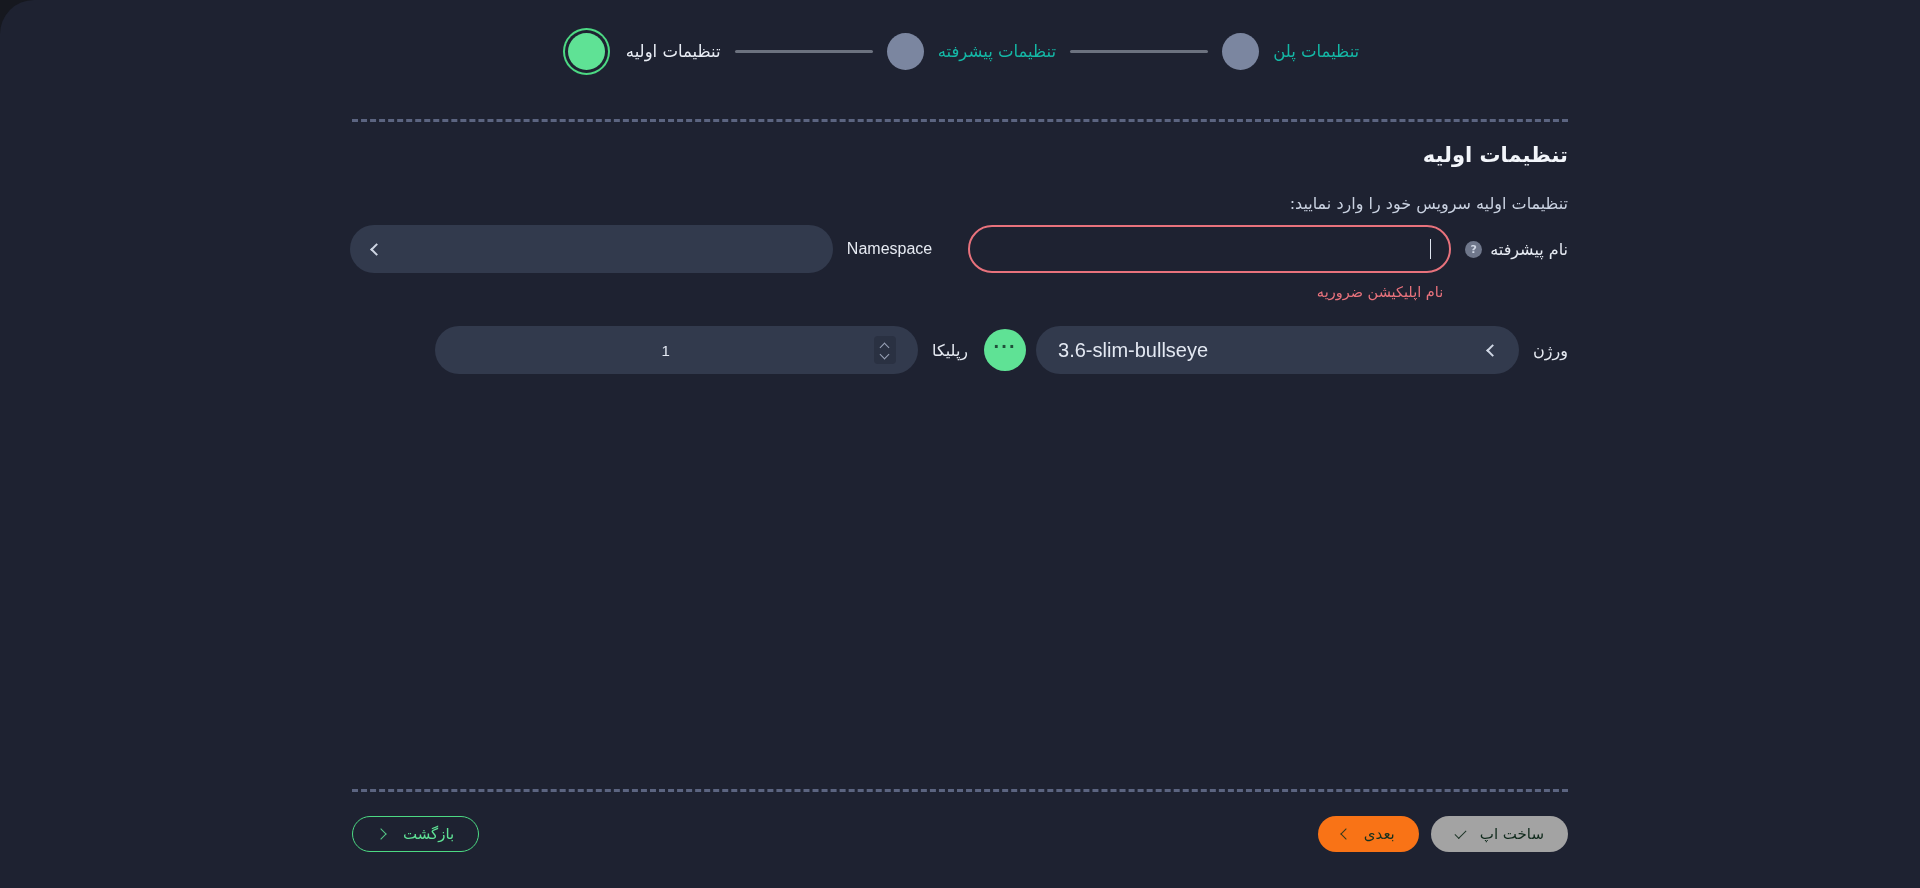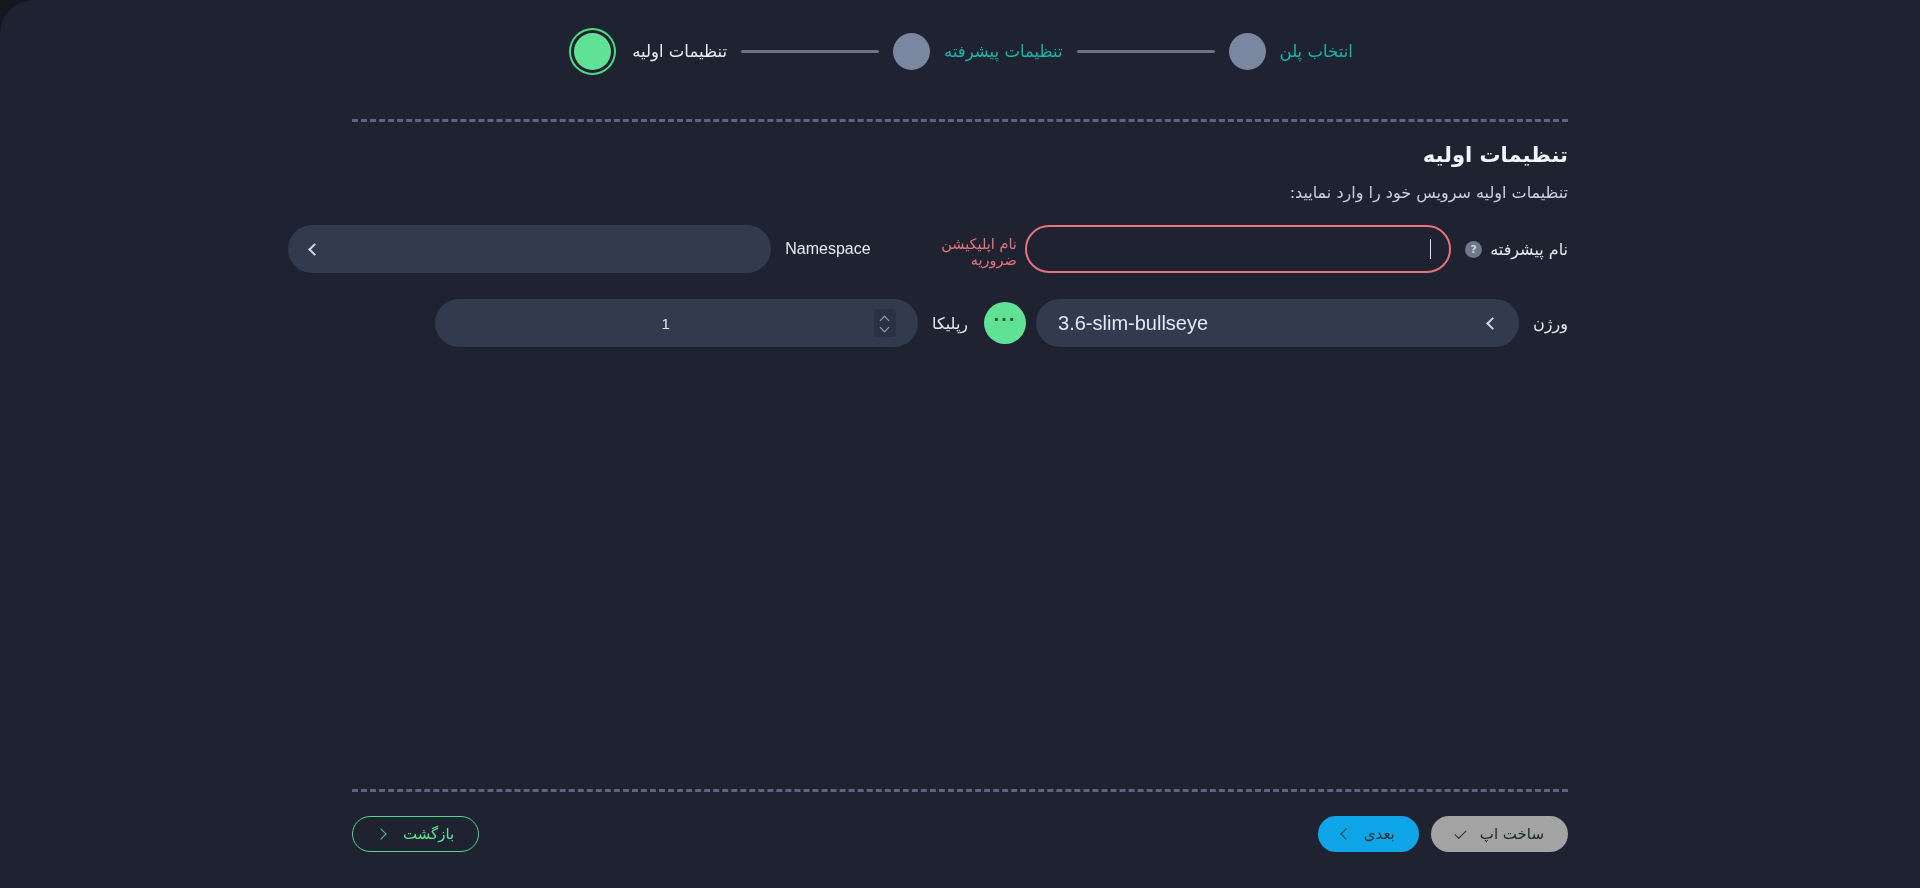--- a/index.html
+++ b/index.html
@@ -92,21 +92,21 @@
   }
   .page-title {
     font-size: 21px;
     font-weight: bold;
     color: #f2f5fa;
     line-height: 1.5;
   }
   .page-subtitle {
     font-size: 16px;
     color: #c9d1e0;
-    margin-top: 9px;
+    margin-top: 20px;
     line-height: 1.5;
   }
 
   
   .form {
     position: absolute;
     top: 225px;
     left: 352px;
     right: 352px;
   }
@@ -146,21 +146,21 @@
     background: #6f778b;
     color: #cfd6e4;
     font-size: 11px;
     line-height: 17px;
     text-align: center;
     font-weight: bold;
     flex: 0 0 auto;
     cursor: pointer;
   }
 
-  .field-body { display: flex; flex-direction: row; }
+  .field-body { display: flex; flex-direction: column; }
 
   .control {
     width: 483px;
     height: 48px;
     border-radius: 26px;
     background: #323a4d;
     border: none;
     display: flex;
     flex-direction: row;
     align-items: center;
@@ -297,21 +297,21 @@
     display: flex;
     flex-direction: row;
     align-items: center;
     justify-content: center;
     gap: 14px;
     padding: 0 24px;
     font-size: 15px;
     font-family: "DejaVu Sans", sans-serif;
     cursor: pointer;
   }
-  .btn-next { background: #0ea5e9; color: #14301f; }
+  .btn-next { background: #f97316; color: #14301f; }
   .btn-build { background: #a3a3a3; color: #102a1c; }
   .btn-back {
     background: transparent;
     border: 1.5px solid #4cd983;
     color: #5fe295;
     gap: 18px;
   }
   .btn .ic {
     width: 8px; height: 8px;
     border-right: 1.8px solid currentColor;
@@ -330,21 +330,21 @@
   }
 </style>
 </head>
 <body>
 
 <div id="app">
 
   <div class="stepper">
 
     <div class="step">
-      <span class="step-label">انتخاب پلن</span>
+      <span class="step-label">تنظیمات پلن</span>
       <span class="step-dot"></span>
     </div>
 
     <span class="step-line"></span>
 
     <div class="step">
       <span class="step-label">تنظیمات پیشرفته</span>
       <span class="step-dot"></span>
     </div>
 

